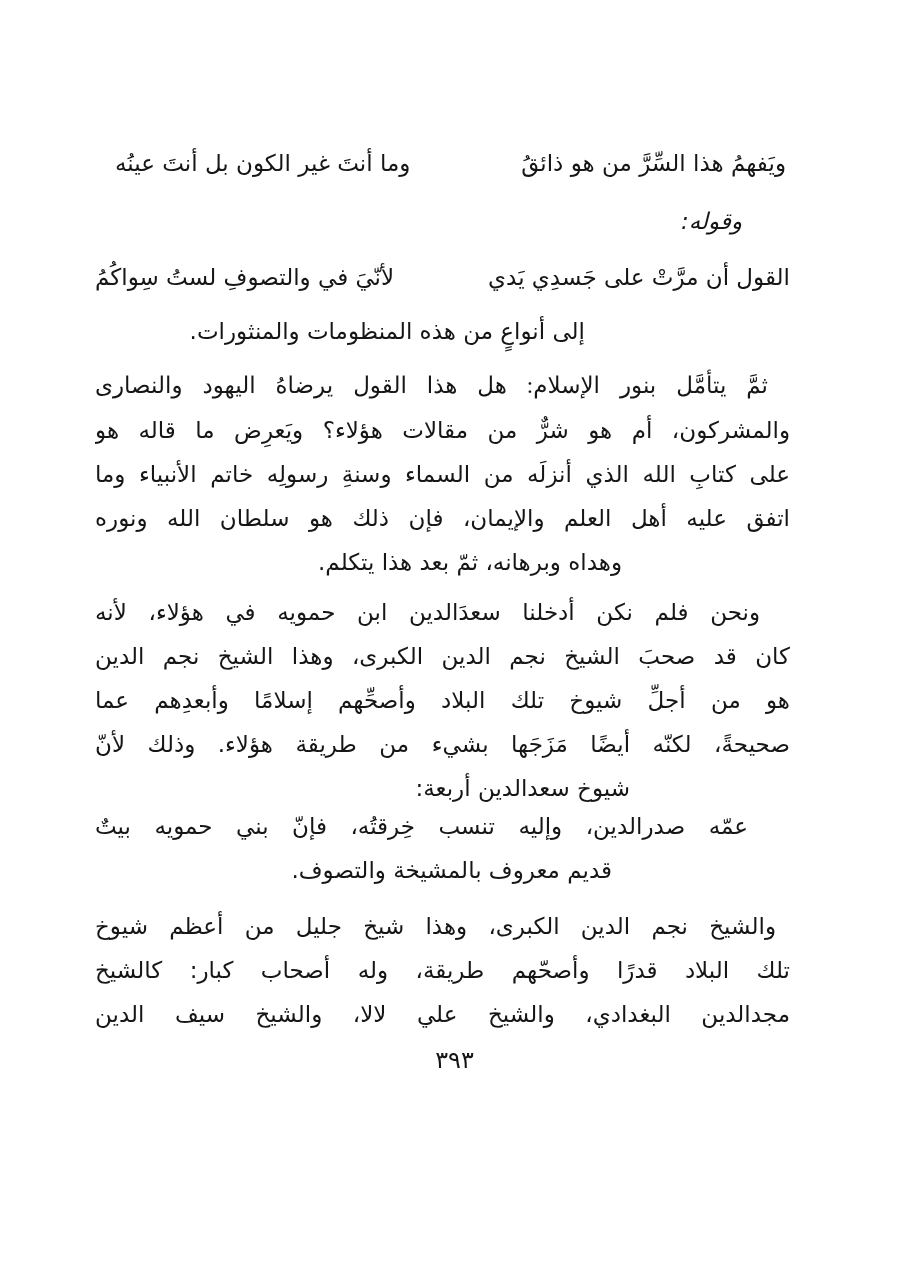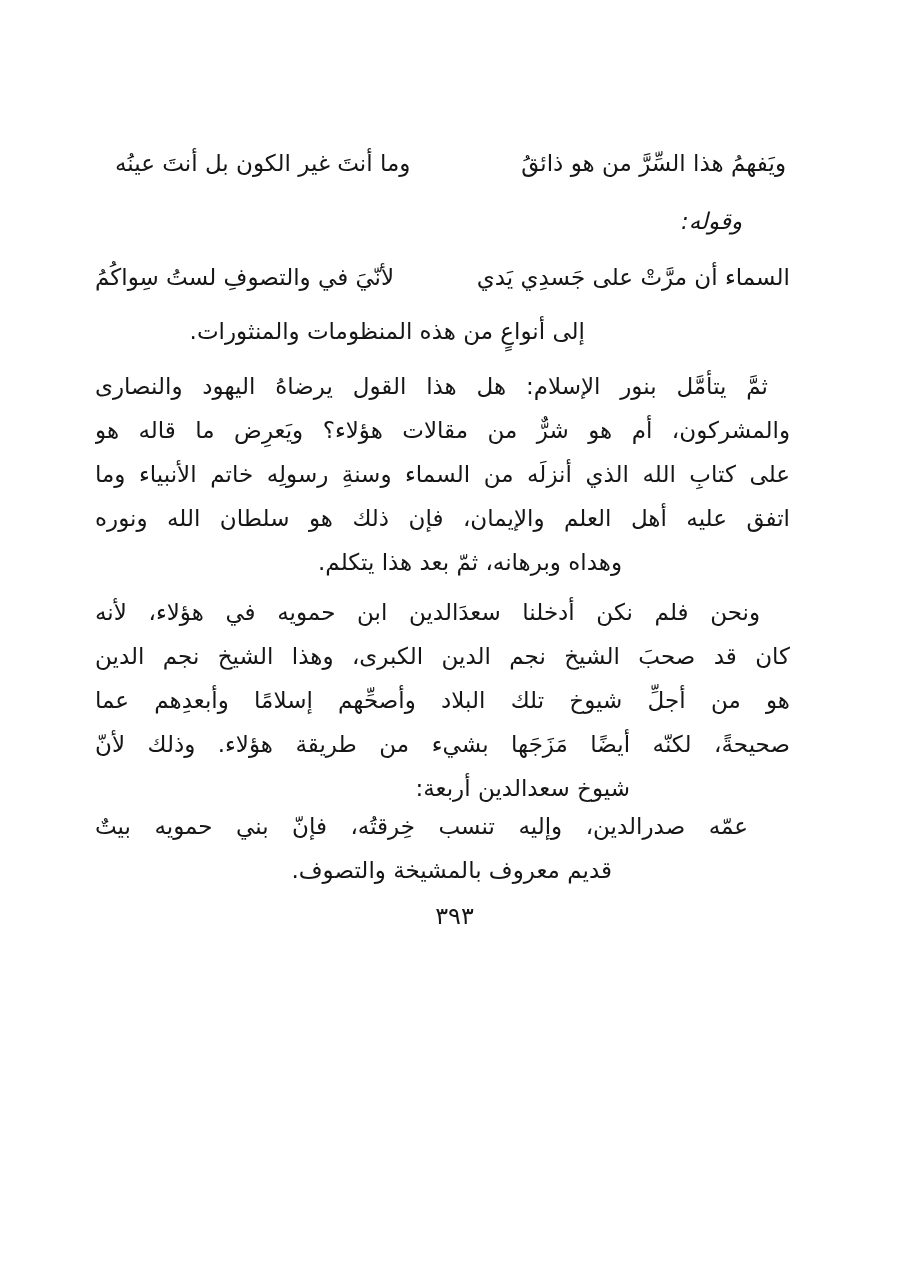--- a/index.html
+++ b/index.html
@@ -40,21 +40,21 @@
   .verse .hemi{white-space:nowrap;}
   .v1{margin-top:140px;padding-left:20px;padding-right:4px;}
   .l-qawluhu{margin-top:13px;padding-right:48px;font-style:italic;}
   .v2{margin-top:11px;}
   .l-cont{margin-top:9px;padding-right:205px;}
   .para-1{margin-top:11px;}
   .para-2{margin-top:6px;}
   .para-3{margin-top:-6px;}
   .para-4{margin-top:12px;}
   .indent-med{padding-right:30px;}
-  .indent-sm{padding-right:22px;}
+  .indent-sm{padding-right:22px;font-family:Liberation Serif, serif;}
   .indent-xs{padding-right:14px;}
   .indent-lg{padding-right:42px;}
   .l-yatakallam{padding-right:168px;}
   .l-arbaa{padding-right:160px;}
   .l-tasawwuf{padding-right:178px;}
   .page-number{
     margin-top:9px;
     font-size:24px;
     line-height:30px;
     text-align:center;
@@ -68,21 +68,21 @@
   <div class="content">
 
     <div class="verse v1">
       <span class="hemi">ويَفهمُ هذا السِّرَّ من هو ذائقُ</span>
       <span class="hemi">وما أنتَ غير الكون بل أنتَ عينُه</span>
     </div>
 
     <div class="line l-qawluhu">وقوله:</div>
 
     <div class="verse v2">
-      <span class="hemi">السماء أن مرَّتْ على جَسدِي يَدي</span>
+      <span class="hemi">القول أن مرَّتْ على جَسدِي يَدي</span>
       <span class="hemi">لأنّيَ في والتصوفِ لستُ سِواكُمُ</span>
     </div>
 
     <div class="line l-cont">إلى أنواعٍ من هذه المنظومات والمنثورات.</div>
 
     <div class="para-1">
       <div class="line jfull indent-sm">ثمَّ يتأمَّل بنور الإسلام: هل هذا القول يرضاهُ اليهود والنصارى</div>
       <div class="line jfull">والمشركون، أم هو شرٌّ من مقالات هؤلاء؟ ويَعرِض ما قاله هو</div>
       <div class="line jfull">على كتابِ الله الذي أنزلَه من السماء وسنةِ رسولِه خاتم الأنبياء وما</div>
       <div class="line jfull">اتفق عليه أهل العلم والإيمان، فإن ذلك هو سلطان الله ونوره</div>
@@ -95,17 +95,22 @@
       <div class="line jfull">هو من أجلِّ شيوخ تلك البلاد وأصحِّهم إسلامًا وأبعدِهم عما</div>
       <div class="line jfull">صحيحةً، لكنّه أيضًا مَزَجَها بشيء من طريقة هؤلاء. وذلك لأنّ</div>
       <div class="line l-arbaa">شيوخ سعدالدين أربعة:</div>
     </div>
 
     <div class="para-3">
       <div class="line jfull indent-lg">عمّه صدرالدين، وإليه تنسب خِرقتُه، فإنّ بني حمويه بيتٌ</div>
       <div class="line l-tasawwuf">قديم معروف بالمشيخة والتصوف.</div>
     </div>
 
+    <div class="para-4">
+      <div class="line jfull indent-xs">والشيخ نجم الدين الكبرى، وهذا شيخ جليل من أعظم شيوخ</div>
+      <div class="line jfull">تلك البلاد قدرًا وأصحّهم طريقة، وله أصحاب كبار: كالشيخ</div>
+      <div class="line jfull">مجدالدين البغدادي، والشيخ علي لالا، والشيخ سيف الدين</div>
+    </div>
 
     <div class="page-number">٣٩٣</div>
 
   </div>
 </div>
 
 </body></html>

